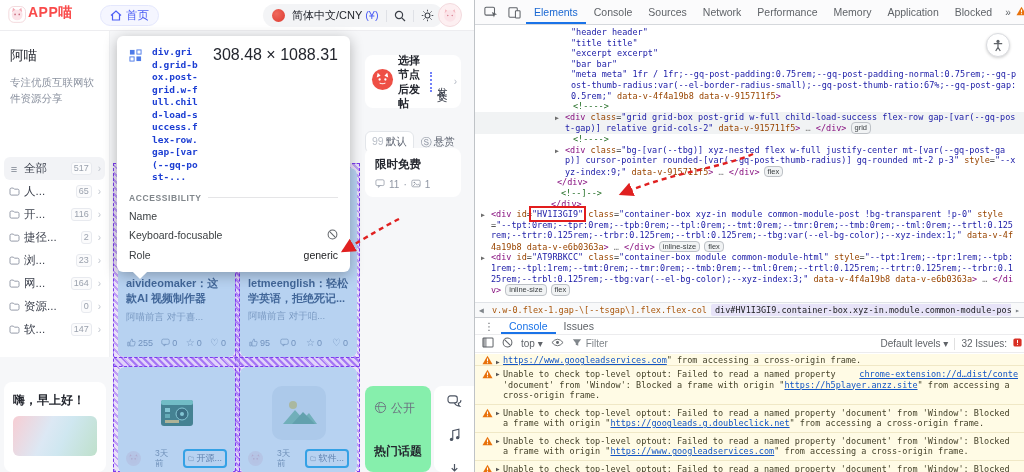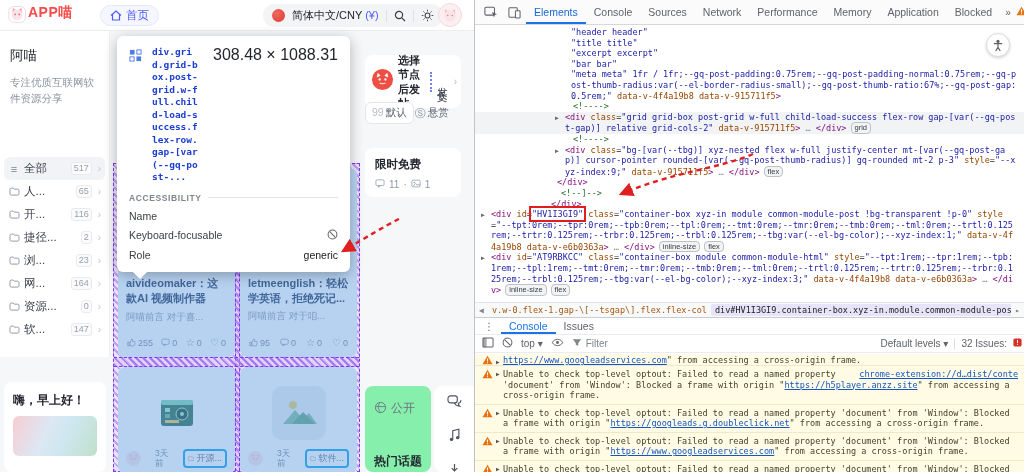--- a/index.html
+++ b/index.html
@@ -64,31 +64,31 @@
   .tt-sec .rule{flex:1;height:1px;background:#e5e5e7}
   .tt-row{display:flex;justify-content:space-between;align-items:center;font-size:10.5px;color:#3c4043;margin-top:7px}
   .tt-val{color:#202124}
 
   
   .compose{position:absolute;left:365px;top:55px;width:96px;height:53px;background:#fff;border-radius:8px;display:flex;align-items:center;padding:6px 4px 6px 6px;gap:4px}
   .compose-main{font-size:11px;font-weight:bold;color:#23262e;line-height:1.3;width:46px}
   .compose-dots{width:0;height:20px;border-left:2px dotted #5a6bf8;opacity:.85}
   .compose-side{writing-mode:vertical-rl;font-size:10.5px;color:#3a3f4b;letter-spacing:2px}
   .compose-chev{color:#b6bcc6;font-size:10px}
-  .filters{position:absolute;left:365px;top:102px;width:100px;display:flex;align-items:center;gap:1px}
+  .filters{position:absolute;left:365px;top:131px;width:100px;display:flex;align-items:center;gap:7px}
   .sortpill{background:#fff;border:1px solid #e3e6ea;border-radius:6px;padding:3px 6px;font-size:10.5px;display:flex;gap:2px}
   .sort-num{color:#b9bfc8}.sort-label{color:#5c6370}
   .bounty{font-size:10.5px;color:#5c6370;display:flex;align-items:center;gap:2px}
   .bounty-ico{color:#8a919f;font-size:11px}
   .freecard{position:absolute;left:365px;top:148px;width:96px;height:49px;background:#fff;border-radius:8px;padding:9px 10px}
   .free-title{font-size:11.5px;font-weight:bold;color:#23262e}
   .free-meta{margin-top:7px;display:flex;align-items:center;gap:4px;font-size:10px;color:#8f96a3}
   .pubcard{position:absolute;left:365px;top:386px;width:66px;height:86px;background:#86efac;border-radius:8px;padding:14px 9px 0}
   .pub-row{display:flex;align-items:center;gap:4px;font-size:12px;color:#6b7280}
-  .hot-title{margin-top:36px;font-size:12px;font-weight:bold;color:#23262e}
+  .hot-title{margin-top:26px;font-size:12px;font-weight:bold;color:#23262e}
   .ficons{position:absolute;left:434px;top:386px;width:40px;height:86px;background:#fff;border-radius:8px 0 0 8px;display:flex;flex-direction:column;align-items:center;padding-top:8px;gap:16px;color:#4c5462}
 
   .annot{position:absolute;z-index:50;pointer-events:none}
 
   
   .devtools{position:absolute;left:474px;top:0;width:550px;height:472px;background:#fff;border-left:1px solid #bfc3c7}
   .dt-tabs{height:25px;display:flex;align-items:center;background:#fbfbfc;border-bottom:1px solid #d5d8dc;padding:0 4px;color:#5f6368;overflow:hidden}
   .dt-ico{padding:0 5px;display:flex;align-items:center}
   .dt-tab{padding:0 8px;font-size:10.5px;height:100%;display:flex;align-items:center;white-space:nowrap}
   .dt-tab.active{color:#1967d2;box-shadow:inset 0 -2px 0 #1a73e8}

